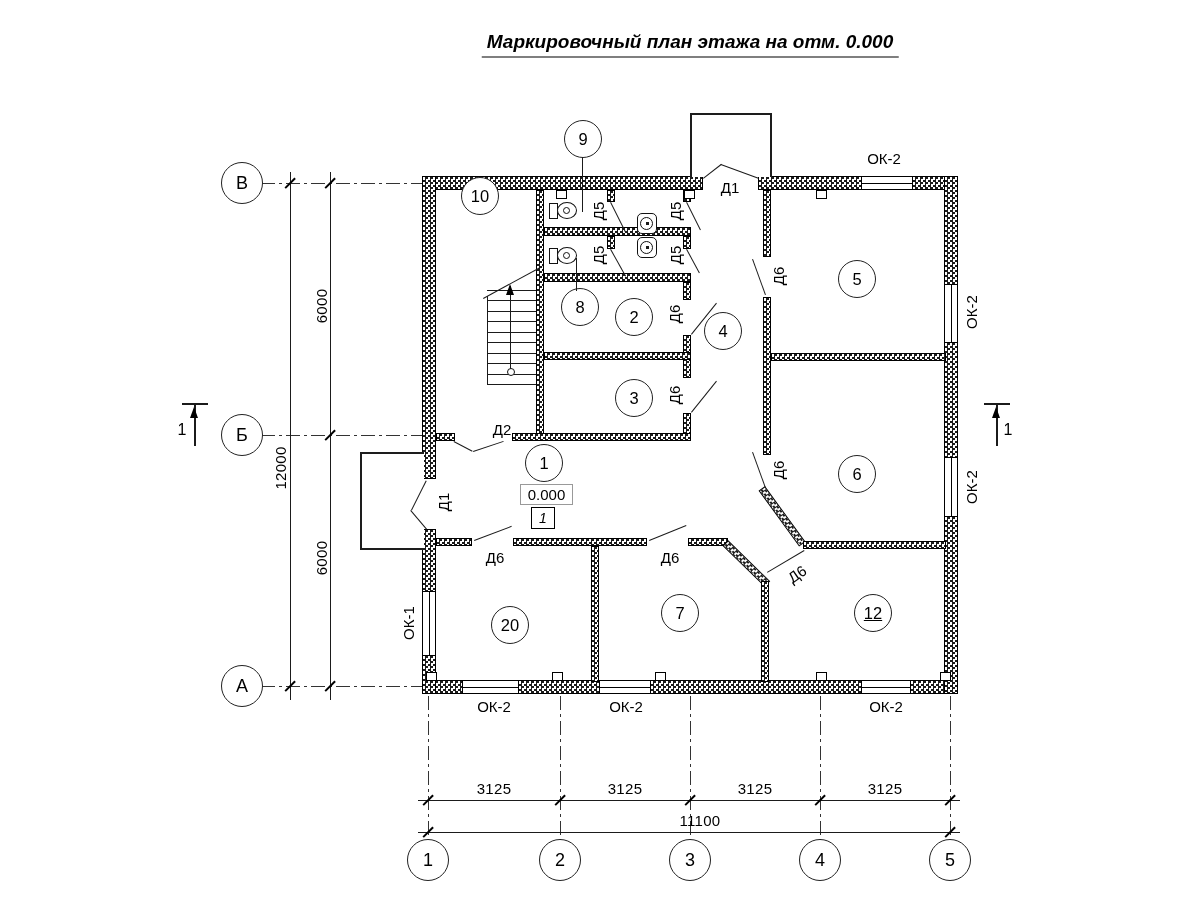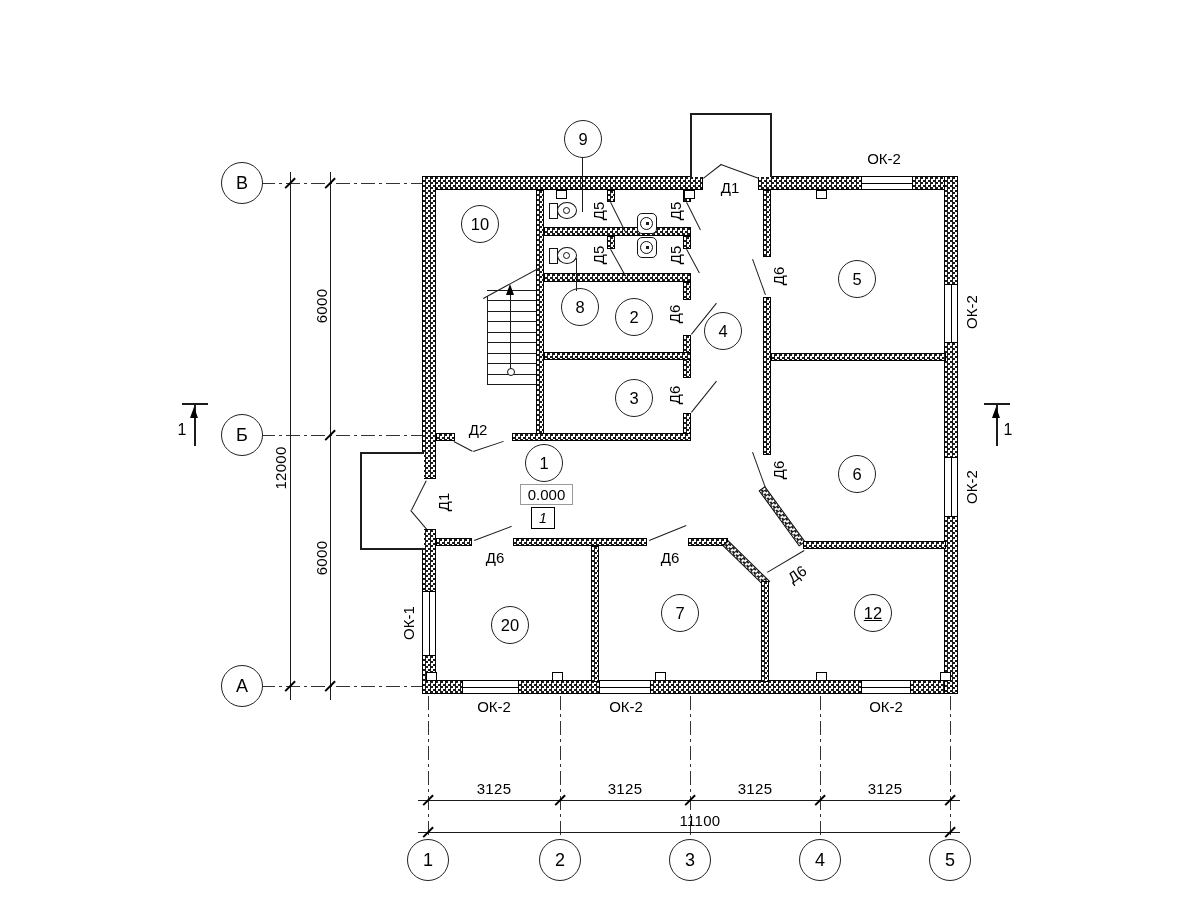--- a/index.html
+++ b/index.html
@@ -56,20 +56,21 @@
 
   .fixture { position:absolute; border:1.5px solid #111; background:#fff; box-sizing:border-box; }
   .round { border-radius:50%; }
   .rnd5 { border-radius:5px; }
 </style>
 </head>
 <body>
 
 <div id="sheet">
 
+  <div class="title" style="left:690px; top:44px;">Маркировочный план этажа на отм. 0.000</div>
 
   <div class="wall" style="left:422px; top:176px; width:281px; height:14px;"></div>
   <div class="wall" style="left:758px; top:176px; width:104px; height:14px;"></div>
   <div class="wall" style="left:912px; top:176px; width:46px; height:14px;"></div>
   <div class="winh" style="left:862px; top:176px; width:50px; height:14px;"></div>
 
   <div class="wall" style="left:422px; top:680px; width:41px; height:14px;"></div>
   <div class="wall" style="left:518px; top:680px; width:82px; height:14px;"></div>
   <div class="wall" style="left:650px; top:680px; width:212px; height:14px;"></div>
   <div class="wall" style="left:910px; top:680px; width:48px; height:14px;"></div>
@@ -182,30 +183,30 @@
 
   <div class="rc" style="left:544px; top:463px;">1</div>
   <div class="rc" style="left:634px; top:317px;">2</div>
   <div class="rc" style="left:634px; top:398px;">3</div>
   <div class="rc" style="left:723px; top:331px;">4</div>
   <div class="rc" style="left:857px; top:279px;">5</div>
   <div class="rc" style="left:857px; top:474px;">6</div>
   <div class="rc" style="left:680px; top:613px;">7</div>
   <div class="rc" style="left:580px; top:307px;">8</div>
   <div class="rc" style="left:583px; top:139px;">9</div>
-  <div class="rc" style="left:480px; top:224px;text-align:right;">10</div>
+  <div class="rc" style="left:480px; top:196px;text-align:right;">10</div>
   <div class="rc" style="left:510px; top:625px;">20</div>
   <div class="rc" style="left:873px; top:613px;text-decoration:underline;">12</div>
 
   <div class="ln" style="left:582px; top:157px; width:1.2px; height:55px;"></div>
   <div class="ln" style="left:576px; top:258px; width:1.2px; height:33px;"></div>
 
   <div class="lbl" style="left:730px; top:187px;">Д1</div>
   <div class="lbl v" style="left:443px; top:502px;">Д1</div>
-  <div class="lbl" style="left:478px; top:429px;">Д2</div>
+  <div class="lbl" style="left:502px; top:429px;">Д2</div>
   <div class="lbl v" style="left:598px; top:211px;">Д5</div>
   <div class="lbl v" style="left:675px; top:211px;">Д5</div>
   <div class="lbl v" style="left:598px; top:255px;">Д5</div>
   <div class="lbl v" style="left:675px; top:255px;">Д5</div>
   <div class="lbl v" style="left:674px; top:314px;">Д6</div>
   <div class="lbl v" style="left:674px; top:395px;">Д6</div>
   <div class="lbl v" style="left:778px; top:276px;">Д6</div>
   <div class="lbl v" style="left:778px; top:470px;">Д6</div>
   <div class="lbl" style="left:495px; top:557px;">Д6</div>
   <div class="lbl" style="left:670px; top:557px;">Д6</div>

